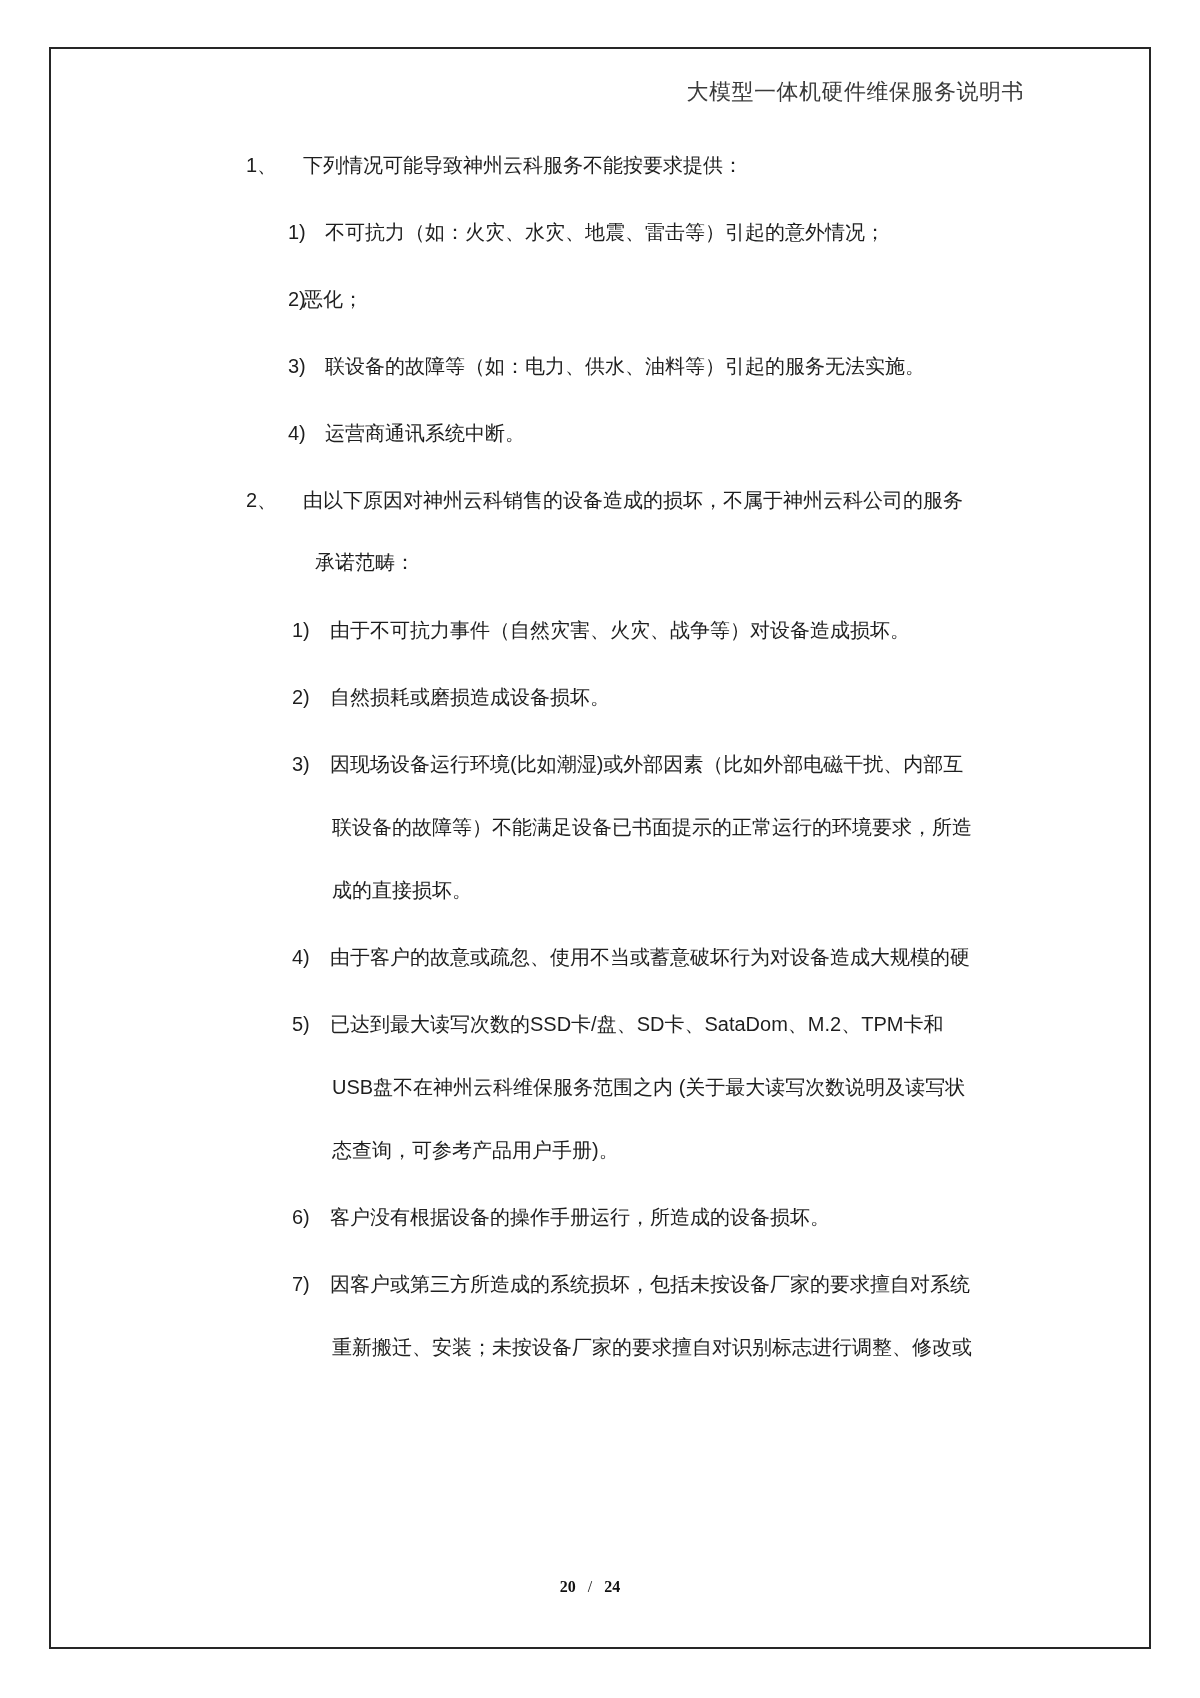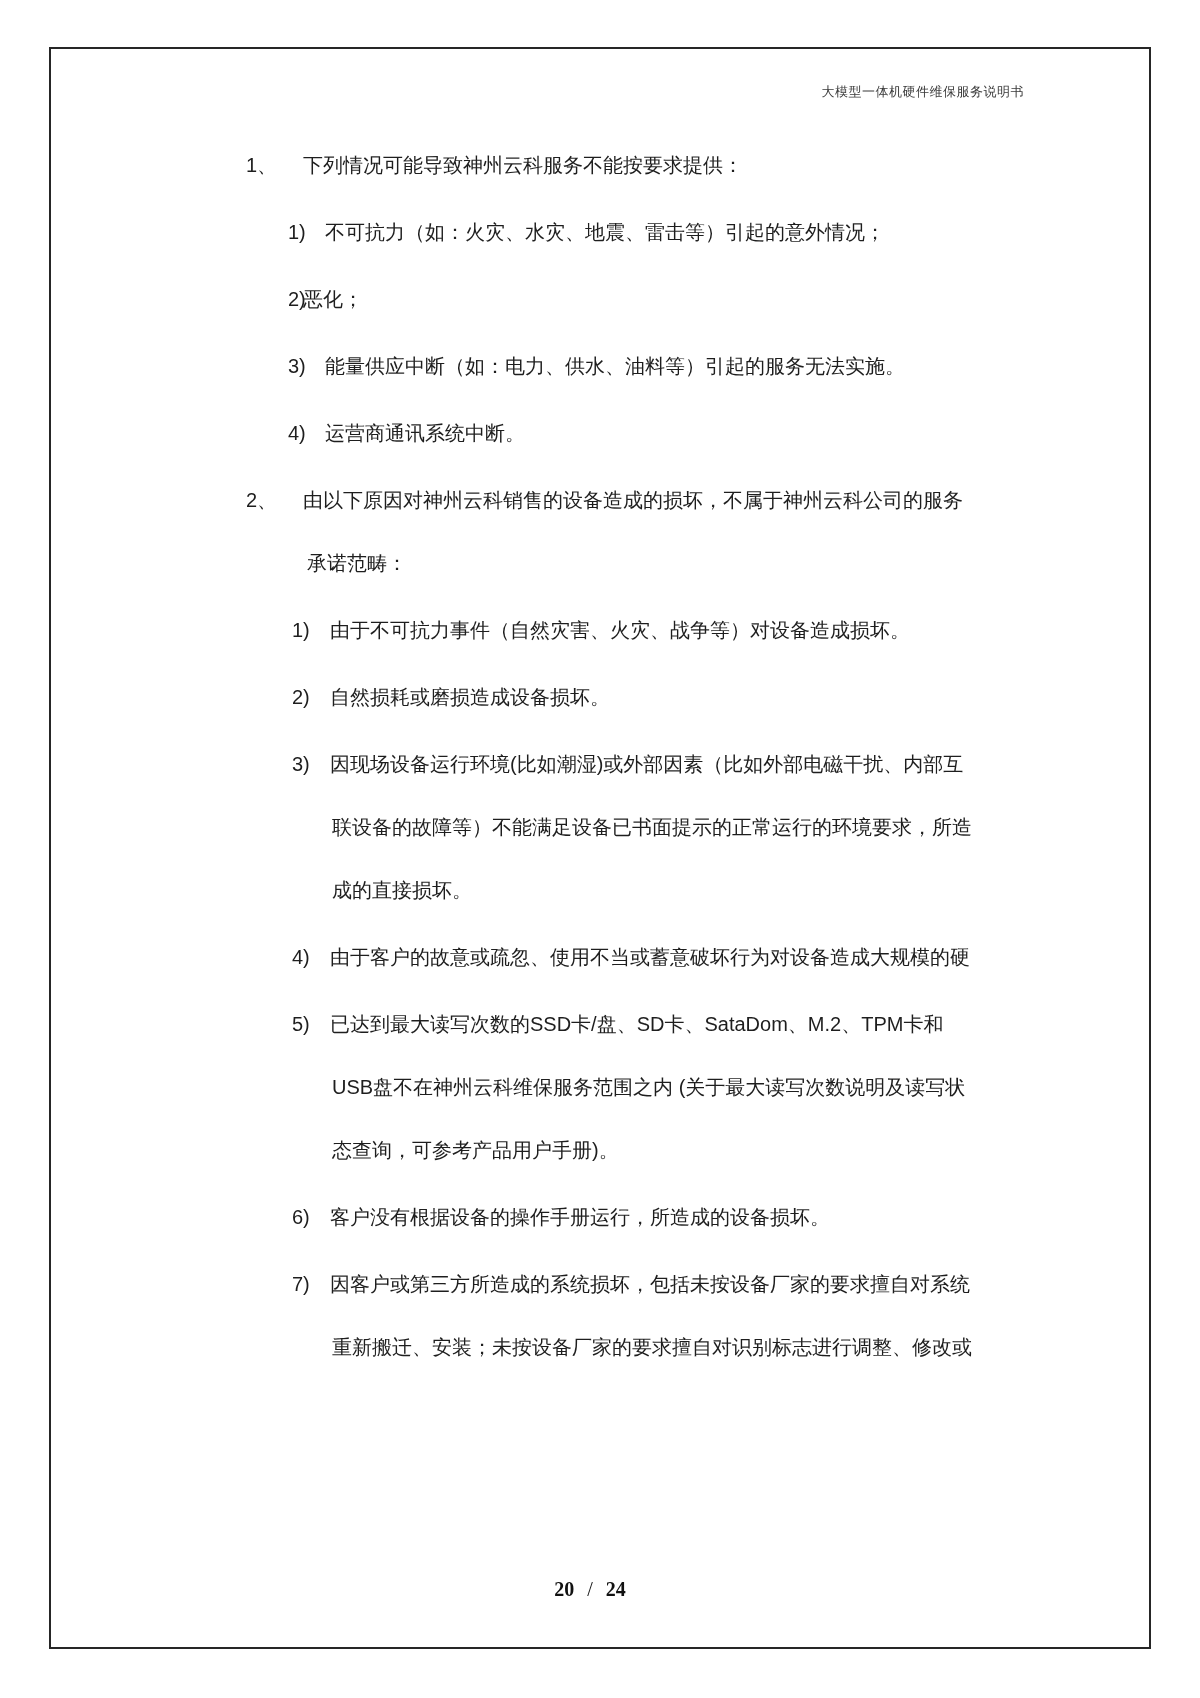--- a/index.html
+++ b/index.html
@@ -23,21 +23,21 @@
     width: 1102px;
     height: 1602px;
     border: 2px solid #262626;
     box-sizing: border-box;
   }
   .doc-header {
     position: absolute;
     top: 80px;
     right: 176px;
     font-family: "Liberation Serif", serif;
-    font-size: 13px;
+    font-size: 22px;
     letter-spacing: 0.5px;
     color: #3a3a3a;
     line-height: 24px;
     white-space: nowrap;
   }
   .content {
     position: absolute;
     left: 0;
     top: 134px;
     width: 1200px;
@@ -55,37 +55,37 @@
   }
   .item .txt { flex: none; }
   .line {
     height: 63px;
     line-height: 63px;
     white-space: nowrap;
   }
   
   .item.l1 { padding-left: 246px; }
   .item.l1 .num { width: 57px; }
-  .item.l1 .line.cont { margin-left: 4px; }
+  .item.l1 .line.cont { margin-left: 12px; font-family: Liberation Mono, monospace; }
   
   .item.l2.g1 { padding-left: 288px; }
   .item.l2.g1 .num { width: 37px; }
   .item.l2.g1 .line.cont { margin-left: -22px; }
   
   .item.l2.g2 { padding-left: 292px; }
   .item.l2.g2 .num { width: 38px; }
   .item.l2.g2 .line.cont { margin-left: 2px; }
   .doc-footer {
     position: absolute;
     left: 0;
     top: 1578px;
     width: 1180px;
     text-align: center;
     font-family: "Liberation Serif", serif;
-    font-size: 20px;
+    font-size: 16px;
     font-weight: bold;
     color: #111111;
   }
   .doc-footer .sep {
     font-weight: normal;
     padding: 0 8px;
   }
 </style>
 </head>
 <body>
@@ -110,21 +110,21 @@
       </div>
       <div class="item l2 g1">
         <span class="num">2)</span>
         <div class="txt">
           <div class="line cont">恶化；</div>
         </div>
       </div>
       <div class="item l2 g1">
         <span class="num">3)</span>
         <div class="txt">
-          <div class="line">能量供应中断（如：电力、供水、油料等）引起的服务无法实施。</div>
+          <div class="line">联设备的故障等（如：电力、供水、油料等）引起的服务无法实施。</div>
         </div>
       </div>
       <div class="item l2 g1">
         <span class="num">4)</span>
         <div class="txt">
           <div class="line">运营商通讯系统中断。</div>
         </div>
       </div>
       <div class="item l1 root">
         <span class="num">2、</span>

